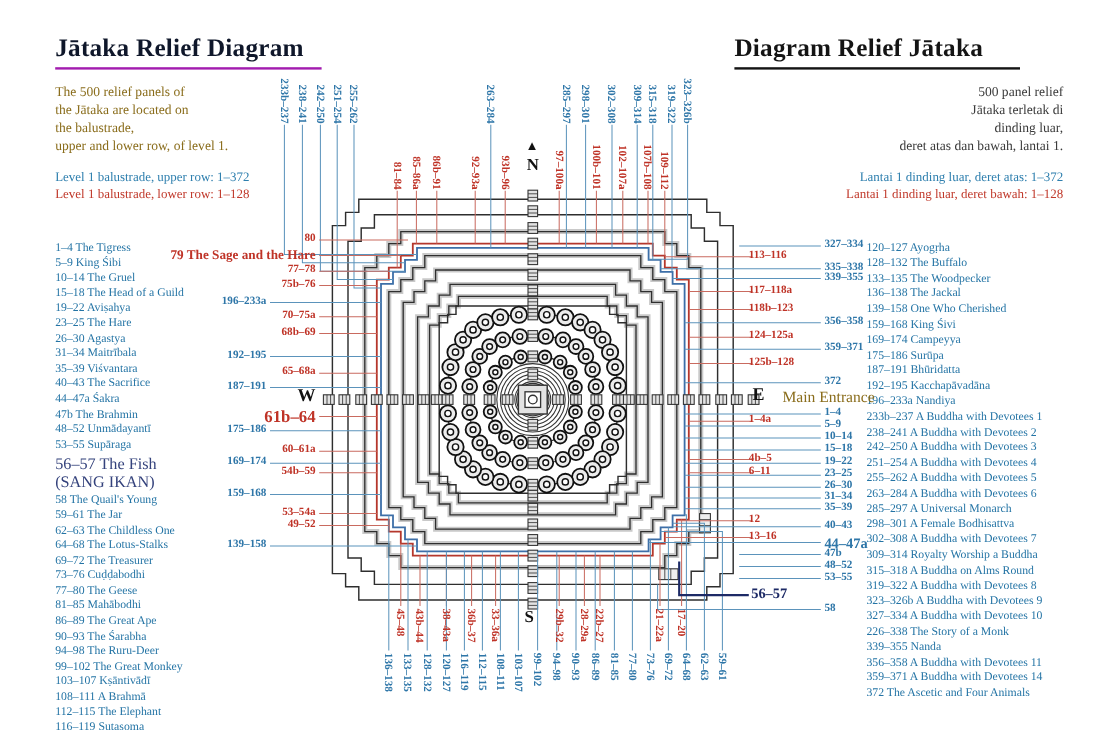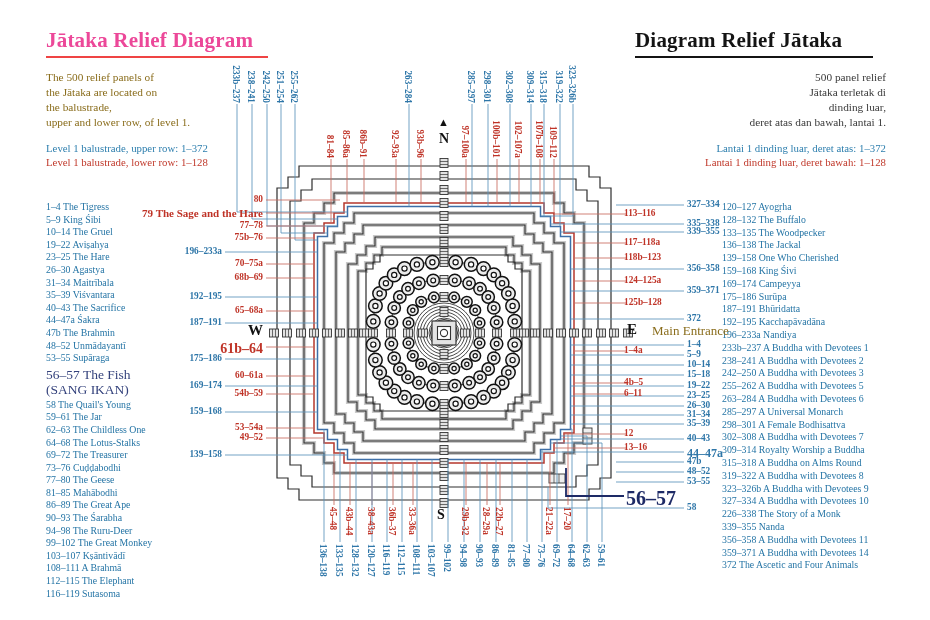--- a/index.html
+++ b/index.html
@@ -1,20 +1,20 @@
 <!DOCTYPE html>
 <html><head>
 <meta charset="utf-8">
 <style>
   html,body{margin:0;padding:0;background:#ffffff;}
   .stage{position:relative;width:930px;height:620px;background:#fff;overflow:hidden;
          font-family:"Liberation Serif","DejaVu Serif",serif;}
   .abs{position:absolute;}
   .title{font-size:21px;font-weight:bold;letter-spacing:.2px;padding-bottom:3px;}
-  .title.left{color:#ec4899;border-bottom:2px solid #ef4444;}
+  .title.left{color:#0f172a;border-bottom:2px solid #a21caf;}
   .title.right{color:#141414;border-bottom:2px solid #141414;}
   .intro{font-size:11.3px;line-height:1.32;}
   .intro.left{color:#8a6d1c;}
   .intro.right{color:#3a3a3a;text-align:right;}
   .legend{font-size:10.8px;line-height:1.3;font-weight:normal;}
   .legend .up{color:#2e7fae;display:block;}
   .legend .low{color:#c0392b;display:block;}
   .legend.right{text-align:right;}
   .plist{font-size:9.8px;line-height:12.6px;color:#2474a5;}
   .plist .big1{font-size:13.5px;line-height:15px;color:#34427c;margin-top:2px;}
@@ -40,36 +40,37 @@
       <div>The 500 relief panels of</div>
       <div>the Jātaka are located on</div>
       <div>the balustrade,</div>
       <div>upper and lower row, of level 1.</div>
     </div>
   <div class="abs legend" style="left:46px;top:141px;width:230px;">
     <span class="up">Level 1 balustrade, upper row: 1–372</span>
     <span class="low">Level 1 balustrade, lower row: 1–128</span>
   </div>
 
-  <div class="abs title right" style="left:635px;top:28px;width:238px;">Diagram Relief Jātaka</div>
+  <div class="abs title right" style="left:612px;top:28px;width:238px;">Diagram Relief Jātaka</div>
   <div class="abs intro right" style="left:648px;top:70px;width:238px;">
       <div>500 panel relief</div>
       <div>Jātaka terletak di</div>
       <div>dinding luar,</div>
       <div>deret atas dan bawah, lantai 1.</div>
     </div>
   <div class="abs legend right" style="left:648px;top:141px;width:238px;">
     <span class="up">Lantai 1 dinding luar, deret atas: 1–372</span>
     <span class="low">Lantai 1 dinding luar, deret bawah: 1–128</span>
   </div>
 
   <div class="abs plist" style="left:46px;top:201px;width:185px;">
       <div>1–4 The Tigress</div>
       <div>5–9 King Śibi</div>
       <div>10–14 The Gruel</div>
+      <div>15–18 The Head of a Guild</div>
       <div>19–22 Aviṣahya</div>
       <div>23–25 The Hare</div>
       <div>26–30 Agastya</div>
       <div>31–34 Maitrībala</div>
       <div>35–39 Viśvantara</div>
       <div>40–43 The Sacrifice</div>
       <div>44–47a Śakra</div>
       <div>47b The Brahmin</div>
       <div>48–52 Unmādayantī</div>
       <div>53–55 Supāraga</div>
@@ -100,20 +101,21 @@
       <div>139–158 One Who Cherished</div>
       <div>159–168 King Śivi</div>
       <div>169–174 Campeyya</div>
       <div>175–186 Surūpa</div>
       <div>187–191 Bhūridatta</div>
       <div>192–195 Kacchapāvadāna</div>
       <div>196–233a Nandiya</div>
       <div>233b–237 A Buddha with Devotees 1</div>
       <div>238–241 A Buddha with Devotees 2</div>
       <div>242–250 A Buddha with Devotees 3</div>
+      <div>251–254 A Buddha with Devotees 4</div>
       <div>255–262 A Buddha with Devotees 5</div>
       <div>263–284 A Buddha with Devotees 6</div>
       <div>285–297 A Universal Monarch</div>
       <div>298–301 A Female Bodhisattva</div>
       <div>302–308 A Buddha with Devotees 7</div>
       <div>309–314 Royalty Worship a Buddha</div>
       <div>315–318 A Buddha on Alms Round</div>
       <div>319–322 A Buddha with Devotees 8</div>
       <div>323–326b A Buddha with Devotees 9</div>
       <div>327–334 A Buddha with Devotees 10</div>
@@ -650,21 +652,21 @@
       <div class="lbl b" style="left: 687px; top: 400px; font-size: 9.3px;">26–30</div>
       <div class="lbl b" style="left: 687px; top: 409px; font-size: 9.3px;">31–34</div>
       <div class="lbl b" style="left: 687px; top: 418px; font-size: 9.3px;">35–39</div>
       <div class="lbl r" style="left: 624px; top: 428px; font-size: 9.3px;">12</div>
       <div class="lbl b" style="left: 687px; top: 433px; font-size: 9.3px;">40–43</div>
       <div class="lbl r" style="left: 624px; top: 442px; font-size: 9.3px;">13–16</div>
       <div class="lbl b" style="left: 687px; top: 446px; font-size: 12px;">44–47a</div>
       <div class="lbl b" style="left: 687px; top: 456px; font-size: 9.3px;">47b</div>
       <div class="lbl b" style="left: 687px; top: 466px; font-size: 9.3px;">48–52</div>
       <div class="lbl b" style="left: 687px; top: 476px; font-size: 9.3px;">53–55</div>
-      <div class="lbl n" style="left: 626px; top: 487px; font-size: 20px;">56–57</div>
+      <div class="lbl n" style="left: 626px; top: 487px; font-size: 12px;">56–57</div>
       <div class="lbl b" style="left: 687px; top: 502px; font-size: 9.3px;">58</div>
     </div>
 
   <div class="compass" style="left:438px;top:116px;font-size:11px;">▲</div>
   <div class="compass" style="left:439px;top:131px;font-size:14px;">N</div>
   <div class="compass" style="left:437px;top:507px;font-size:14px;">S</div>
   <div class="compass" style="left:248px;top:322px;font-size:15px;">W</div>
   <div class="compass" style="left:627px;top:321px;font-size:15px;">E</div>
   <div class="entrance" style="left:652px;top:323px;">Main Entrance</div>
 </div>

